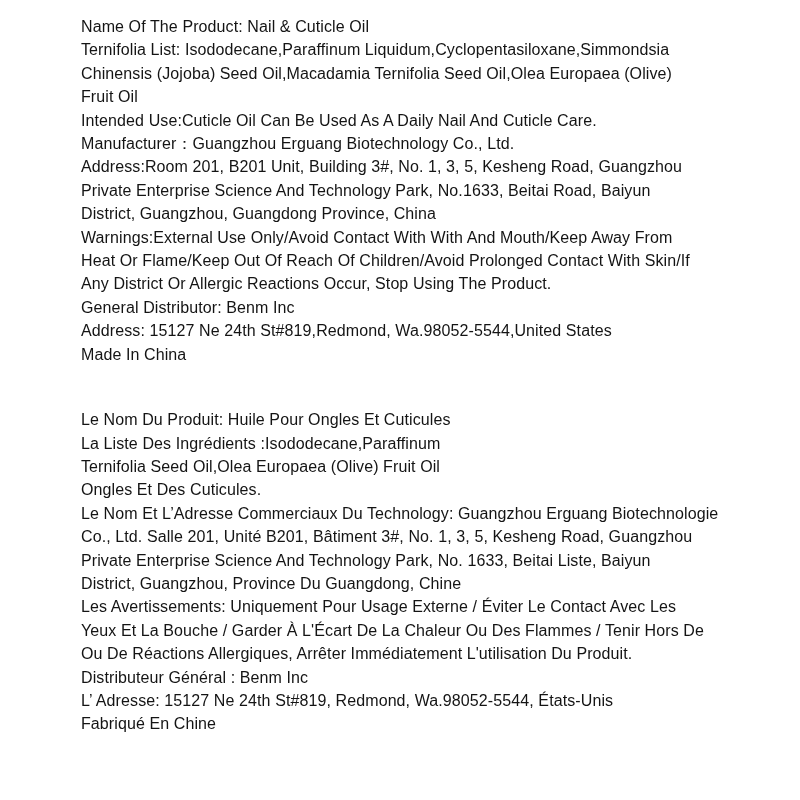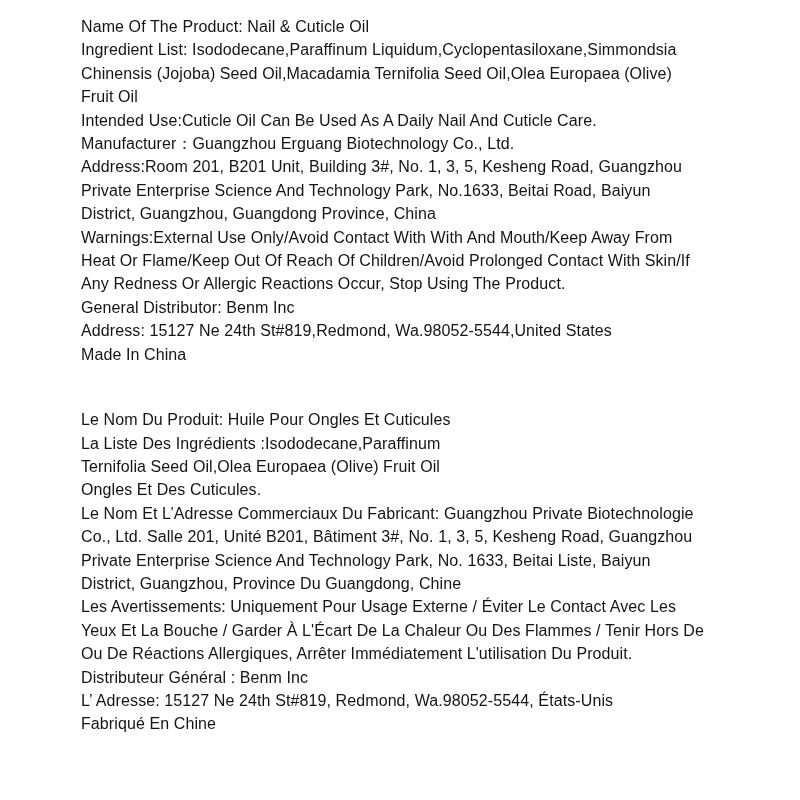--- a/index.html
+++ b/index.html
@@ -32,41 +32,41 @@
   .line {
     white-space: nowrap;
   }
 </style>
 </head>
 <body>
 
 <div class="label-page">
   <section class="block english">
       <div class="line">Name Of The Product: Nail &amp; Cuticle Oil</div>
-      <div class="line">Ingredient List: Isododecane,Paraffinum Liquidum,Cyclopentasiloxane,Simmondsia</div>
+      <div class="line">Ternifolia List: Isododecane,Paraffinum Liquidum,Cyclopentasiloxane,Simmondsia</div>
       <div class="line">Chinensis (Jojoba) Seed Oil,Macadamia Ternifolia Seed Oil,Olea Europaea (Olive)</div>
       <div class="line">Fruit Oil</div>
       <div class="line">Intended Use:Cuticle Oil Can Be Used As A Daily Nail And Cuticle Care.</div>
       <div class="line">Manufacturer：Guangzhou Erguang Biotechnology Co., Ltd.</div>
       <div class="line">Address:Room 201, B201 Unit, Building 3#, No. 1, 3, 5, Kesheng Road, Guangzhou</div>
       <div class="line">Private Enterprise Science And Technology Park, No.1633, Beitai Road, Baiyun</div>
       <div class="line">District, Guangzhou, Guangdong Province, China</div>
       <div class="line">Warnings:External Use Only/Avoid Contact With With And Mouth/Keep Away From</div>
       <div class="line">Heat Or Flame/Keep Out Of Reach Of Children/Avoid Prolonged Contact With Skin/If</div>
-      <div class="line">Any Redness Or Allergic Reactions Occur, Stop Using The Product.</div>
+      <div class="line">Any District Or Allergic Reactions Occur, Stop Using The Product.</div>
       <div class="line">General Distributor: Benm Inc</div>
       <div class="line">Address: 15127 Ne 24th St#819,Redmond, Wa.98052-5544,United States</div>
       <div class="line">Made In China</div>
     </section>
   <section class="block french">
       <div class="line">Le Nom Du Produit: Huile Pour Ongles Et Cuticules</div>
       <div class="line">La Liste Des Ingrédients :Isododecane,Paraffinum</div>
       <div class="line">Ternifolia Seed Oil,Olea Europaea (Olive) Fruit Oil</div>
       <div class="line">Ongles Et Des Cuticules.</div>
-      <div class="line">Le Nom Et L’Adresse Commerciaux Du Fabricant: Guangzhou Private Biotechnologie</div>
+      <div class="line">Le Nom Et L’Adresse Commerciaux Du Technology: Guangzhou Erguang Biotechnologie</div>
       <div class="line">Co., Ltd. Salle 201, Unité B201, Bâtiment 3#, No. 1, 3, 5, Kesheng Road, Guangzhou</div>
       <div class="line">Private Enterprise Science And Technology Park, No. 1633, Beitai Liste, Baiyun</div>
       <div class="line">District, Guangzhou, Province Du Guangdong, Chine</div>
       <div class="line">Les Avertissements: Uniquement Pour Usage Externe / Éviter Le Contact Avec Les</div>
       <div class="line">Yeux Et La Bouche / Garder À L'Écart De La Chaleur Ou Des Flammes / Tenir Hors De</div>
       <div class="line">Ou De Réactions Allergiques, Arrêter Immédiatement L'utilisation Du Produit.</div>
       <div class="line">Distributeur Général : Benm Inc</div>
       <div class="line">L’ Adresse: 15127 Ne 24th St#819, Redmond, Wa.98052-5544, États-Unis</div>
       <div class="line">Fabriqué En Chine</div>
     </section>

